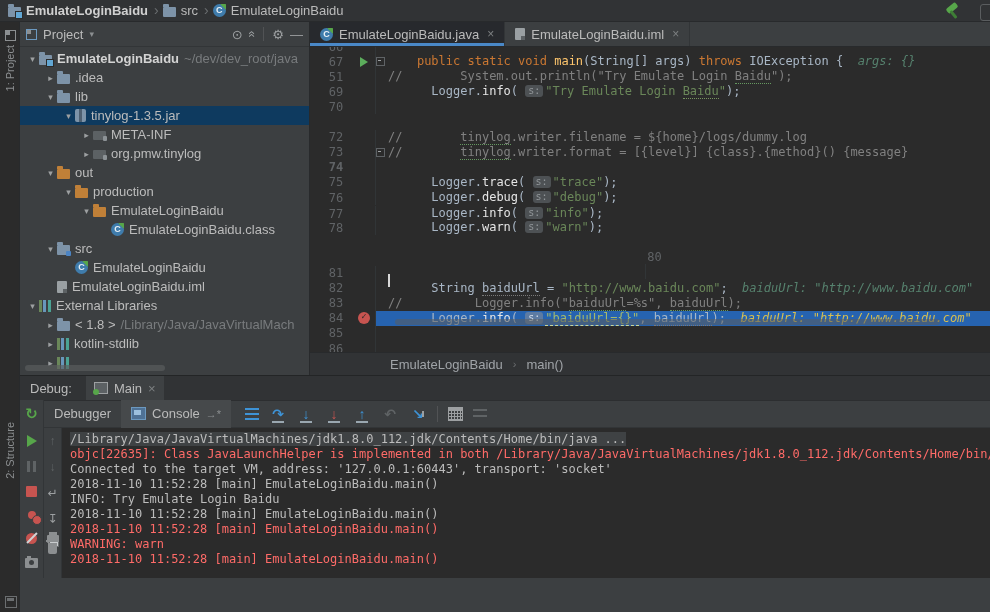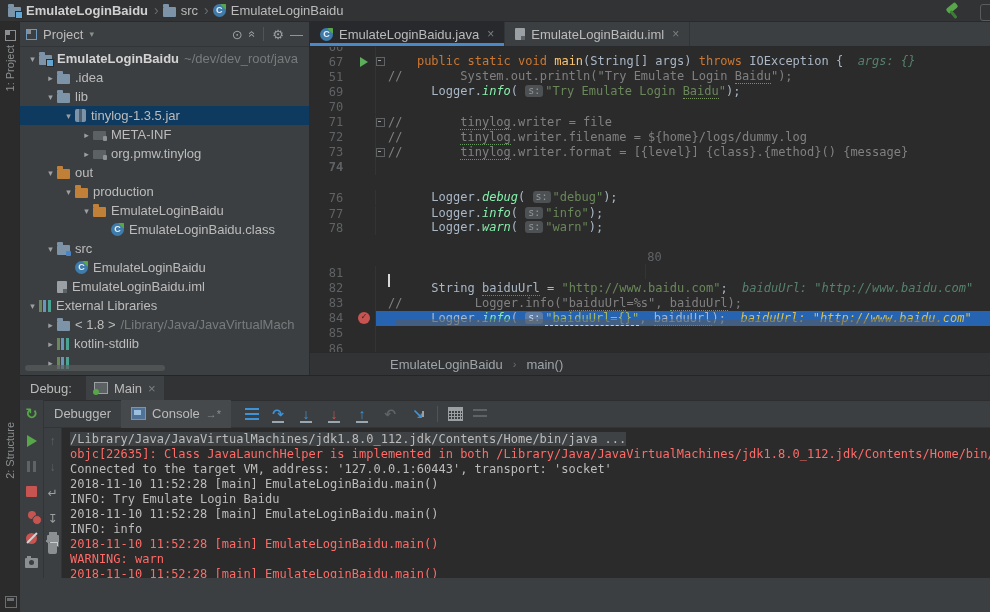--- a/index.html
+++ b/index.html
@@ -82,21 +82,21 @@
   .cline.hl .ct,.cline.hl .fold{background:#2663b0;}
   .cline.caretline .ct{background:rgba(255,255,255,.035);}
   .fm{width:7px;height:7px;border:1px solid #5f6366;background:#2b2b2b;position:relative;}
   .fm::after{content:"";position:absolute;left:1px;top:2px;width:3px;height:1px;background:#9da0a2;}
   .ic-run-arrow{width:0;height:0;border-left:8px solid #5cad5c;border-top:5px solid transparent;border-bottom:5px solid transparent;}
   .ic-breakpoint{width:12px;height:12px;border-radius:50%;background:#c75450;}
   .ic-breakpoint::after{content:"\2713";position:absolute;left:0;top:-1px;width:12px;text-align:center;font-size:9px;color:#2b2b2b;font-weight:bold;}
   .caret{position:absolute;left:3px;top:1px;width:2px;height:13px;background:#d8d8d8;}
 
   .t-pl,.t-sp{color:#a9b7c6;} .t-kw{color:#cc7832;} .t-fn{color:#ffc66d;}
-  .t-mi{color:#86efac;font-style:italic;}
+  .t-mi{color:#e5e5e5;}
   .t-st{color:#6a8759;} .t-cm{color:#808080;}
   .t-stu{color:#6a8759;border-bottom:1px dotted #77955f;}
   .t-stu2{color:#a4b86d;border-bottom:1px dashed #c9d69b;}
   .t-cmu{color:#808080;border-bottom:1px dotted #659960;}
   .t-plu{color:#a9b7c6;border-bottom:1px dotted #7a7a7a;}
   .t-hintg,.t-hintt{color:#56826e;font-style:italic;}
   .t-hinty{color:#d8bf50;font-style:italic;}
   .chip{display:inline-block;background:#4d5154;color:#919699;border-radius:3px;padding:0 3px;font-size:10px;line-height:12px;margin-right:2px;vertical-align:1px;}
   .cline.hl .chip{background:#5d7ba3;color:#d6dee8;}
   #ecode-hscroll{position:absolute;left:85px;top:297px;width:545px;height:6px;border-radius:3px;background:#5a5d5f;opacity:.55;}
@@ -342,47 +342,45 @@
           <span class="gic"></span>
           <span class="fold"></span>
           <span class="ct"><span class="t-sp">      </span><span class="t-pl">Logger.</span><span class="t-mi">info</span><span class="t-pl">( </span><span class="chip">s:</span><span class="t-st">"Try Emulate Login </span><span class="t-stu">Baidu</span><span class="t-st">"</span><span class="t-pl">);</span></span>
         </div>
         <div class="cline" style="top: 52.4px;">
           <span class="ln">70</span>
           <span class="gic"></span>
           <span class="fold"></span>
           <span class="ct"></span>
         </div>
-        <div class="cline" style="top: 67.5px;">
-          <span class="ln">71</span>
-          <span class="gic"></span>
-          <span class="fold">
-            <span class="fm"></span>
-          </span>
-          <span class="ct"><span class="t-cm">//        </span><span class="t-cmu">tinylog</span><span class="t-cm">.writer = file</span></span>
-        </div>
         <div class="cline" style="top: 82.6px;">
           <span class="ln">72</span>
           <span class="gic"></span>
           <span class="fold"></span>
           <span class="ct"><span class="t-cm">//        </span><span class="t-cmu">tinylog</span><span class="t-cm">.writer.filename = ${home}/logs/dummy.log</span></span>
         </div>
         <div class="cline" style="top: 97.7px;">
           <span class="ln">73</span>
           <span class="gic"></span>
           <span class="fold">
             <span class="fm"></span>
           </span>
           <span class="ct"><span class="t-cm">//        </span><span class="t-cmu">tinylog</span><span class="t-cm">.writer.format = [{level}] {class}.{method}() {message}</span></span>
         </div>
         <div class="cline" style="top: 112.8px; font-weight: bold;">
           <span class="ln">74</span>
           <span class="gic"></span>
           <span class="fold"></span>
           <span class="ct"></span>
+        </div>
+        <div class="cline" style="top: 127.9px;">
+          <span class="ln">75</span>
+          <span class="gic"></span>
+          <span class="fold"></span>
+          <span class="ct"><span class="t-sp">      </span><span class="t-pl">Logger.</span><span class="t-mi">trace</span><span class="t-pl">( </span><span class="chip">s:</span><span class="t-st">"trace"</span><span class="t-pl">);</span></span>
         </div>
         <div class="cline" style="top: 143px;">
           <span class="ln">76</span>
           <span class="gic"></span>
           <span class="fold"></span>
           <span class="ct"><span class="t-sp">      </span><span class="t-pl">Logger.</span><span class="t-mi">debug</span><span class="t-pl">( </span><span class="chip">s:</span><span class="t-st">"debug"</span><span class="t-pl">);</span></span>
         </div>
         <div class="cline" style="top: 159px;">
           <span class="ln">77</span>
           <span class="gic"></span>
@@ -498,20 +496,19 @@
         <span class="ic ic-print"></span>
         <span class="ic ic-clear-all"></span>
       </div>
     <div id="console" class="mono">
         <div class="conline c-out c-hl"><span>/Library/Java/JavaVirtualMachines/jdk1.8.0_112.jdk/Contents/Home/bin/java ...</span></div>
         <div class="conline c-err"><span>objc[22635]: Class JavaLaunchHelper is implemented in both /Library/Java/JavaVirtualMachines/jdk1.8.0_112.jdk/Contents/Home/bin/ja</span></div>
         <div class="conline c-out"><span>Connected to the target VM, address: '127.0.0.1:60443', transport: 'socket'</span></div>
         <div class="conline c-out"><span>2018-11-10 11:52:28 [main] EmulateLoginBaidu.main()</span></div>
         <div class="conline c-out"><span>INFO: Try Emulate Login Baidu</span></div>
         <div class="conline c-out"><span>2018-11-10 11:52:28 [main] EmulateLoginBaidu.main()</span></div>
-        <div class="conline c-out"><span>INFO: info</span></div>
         <div class="conline c-err"><span>2018-11-10 11:52:28 [main] EmulateLoginBaidu.main()</span></div>
         <div class="conline c-err"><span>WARNING: warn</span></div>
         <div class="conline c-err"><span>2018-11-10 11:52:28 [main] EmulateLoginBaidu.main()</span></div>
       </div>
   </div>
 
 </div>
 
 </body></html>

